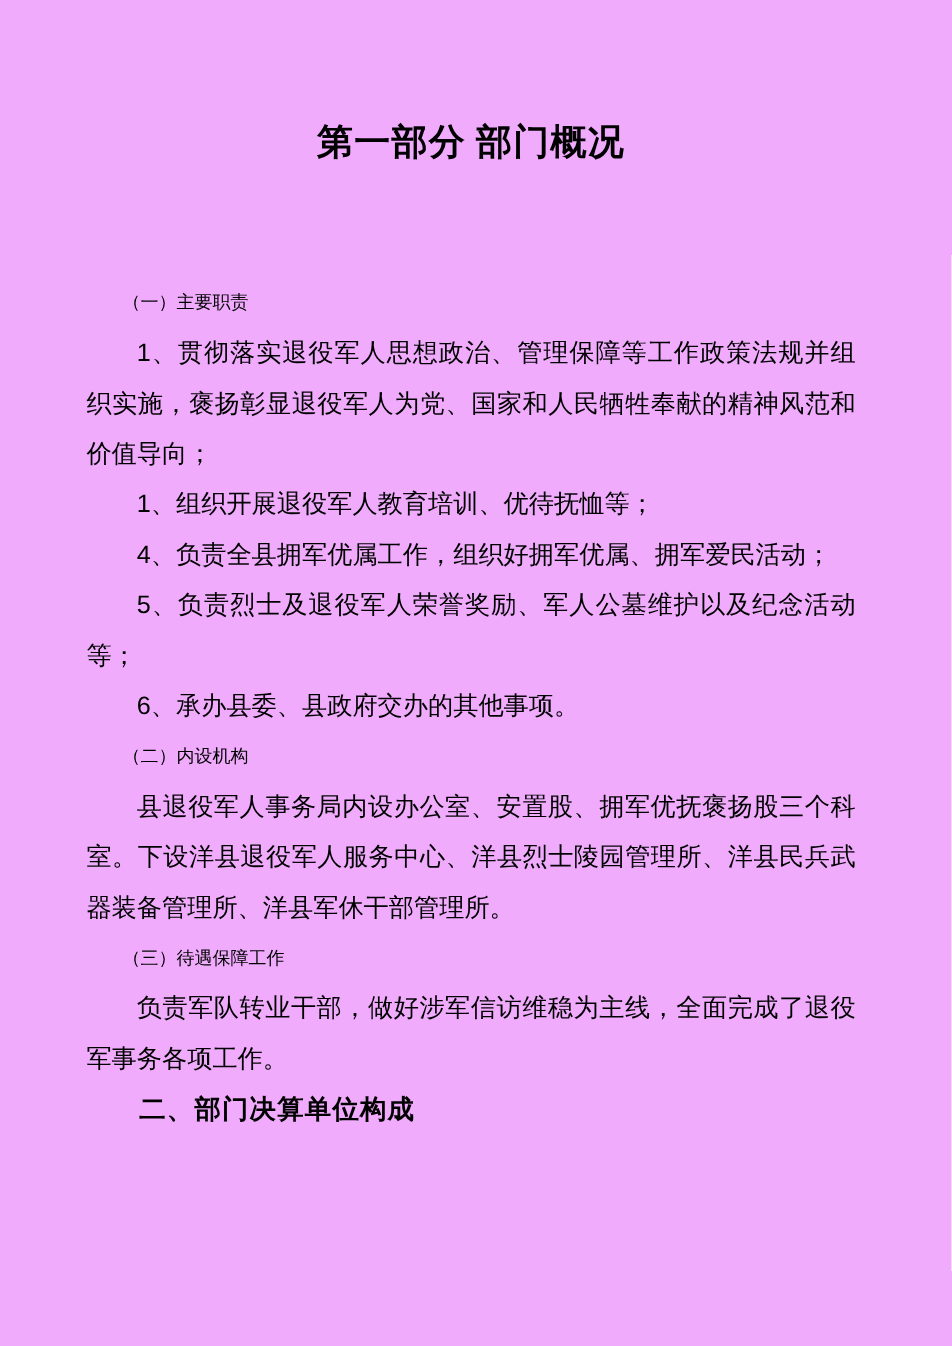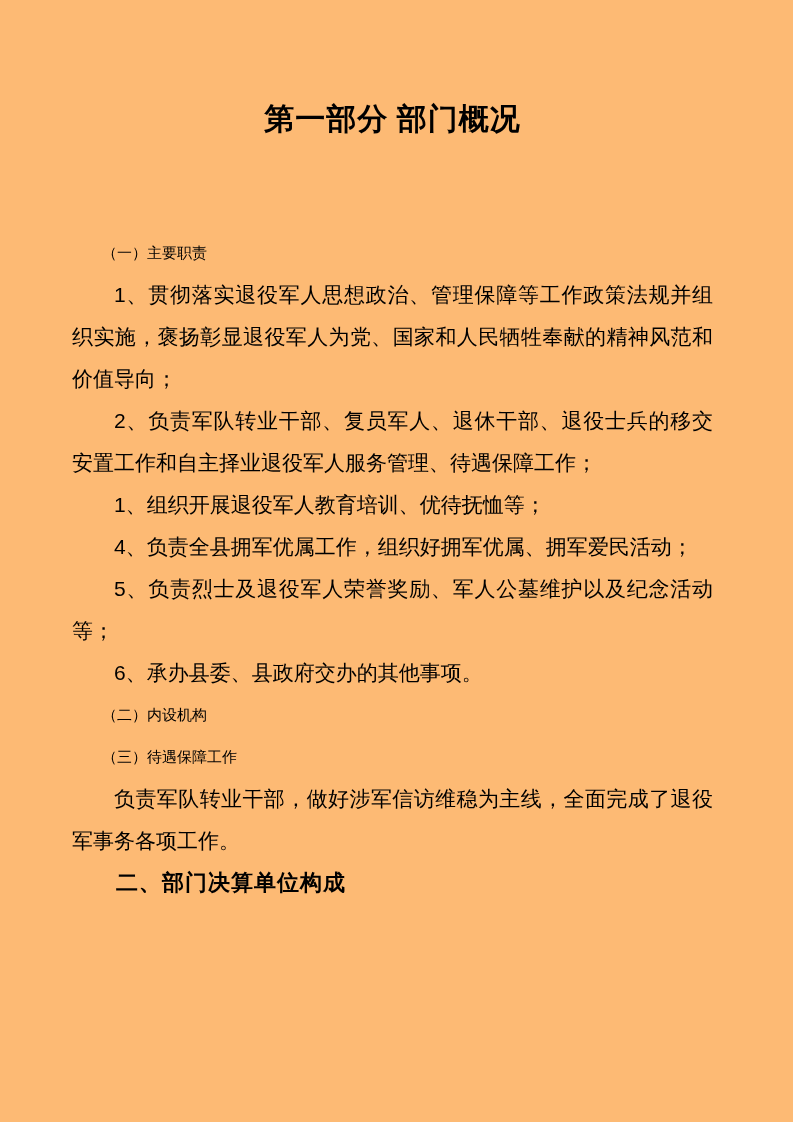--- a/index.html
+++ b/index.html
@@ -5,21 +5,21 @@
   html, body {
     margin: 0;
     padding: 0;
     background: #ffffff;
   }
   .page {
     position: relative;
     width: 793px;
     height: 1122px;
     margin: 0 auto;
-    background: #fdba74;
+    background: #f0abfc;
     box-sizing: border-box;
     padding: 100px 80px 0 72px;
     color: #000000;
     overflow: hidden;
     font-family: "Liberation Serif", serif;
   }
   .doc-title {
     margin: 0 0 94px 0;
     font-size: 30px;
     font-weight: 700;
@@ -63,32 +63,32 @@
 
 <div class="page">
   <h1 class="doc-title">第一部分 部门概况</h1>
 
   <div class="blocks">
 
     <h3 class="h-kai">（一）主要职责</h3>
 
     <p class="para">1、贯彻落实退役军人思想政治、管理保障等工作政策法规并组织实施，褒扬彰显退役军人为党、国家和人民牺牲奉献的精神风范和价值导向；</p>
 
-    <p class="para">2、负责军队转业干部、复员军人、退休干部、退役士兵的移交安置工作和自主择业退役军人服务管理、待遇保障工作；</p>
 
     <p class="para">1、组织开展退役军人教育培训、优待抚恤等；</p>
 
     <p class="para">4、负责全县拥军优属工作，组织好拥军优属、拥军爱民活动；</p>
 
     <p class="para">5、负责烈士及退役军人荣誉奖励、军人公墓维护以及纪念活动等；</p>
 
     <p class="para">6、承办县委、县政府交办的其他事项。</p>
 
     <h3 class="h-kai">（二）内设机构</h3>
 
+    <p class="para">县退役军人事务局内设办公室、安置股、拥军优抚褒扬股三个科室。下设洋县退役军人服务中心、洋县烈士陵园管理所、洋县民兵武器装备管理所、洋县军休干部管理所。</p>
 
     <h3 class="h-kai">（三）待遇保障工作</h3>
 
     <p class="para">负责军队转业干部，做好涉军信访维稳为主线，全面完成了退役军事务各项工作。</p>
 
     <h2 class="h-sans">二、部门决算单位构成</h2>
   </div>
 </div>
 
 </body></html>

